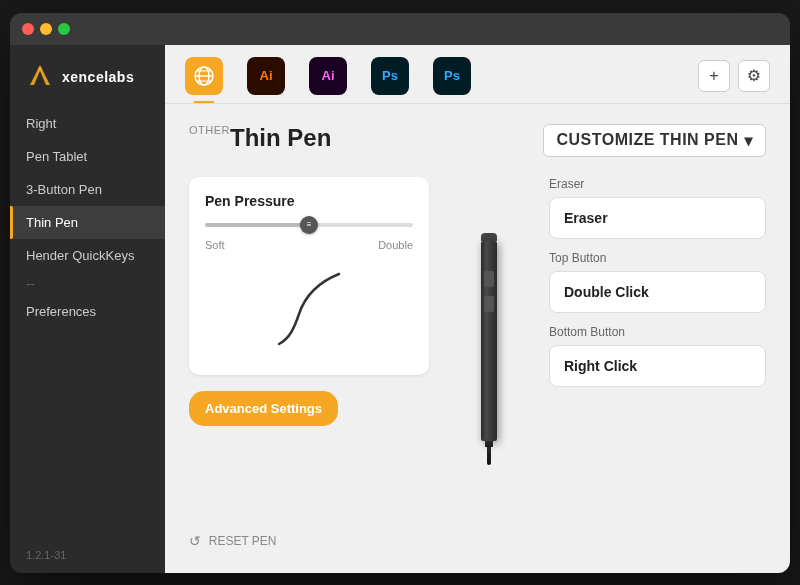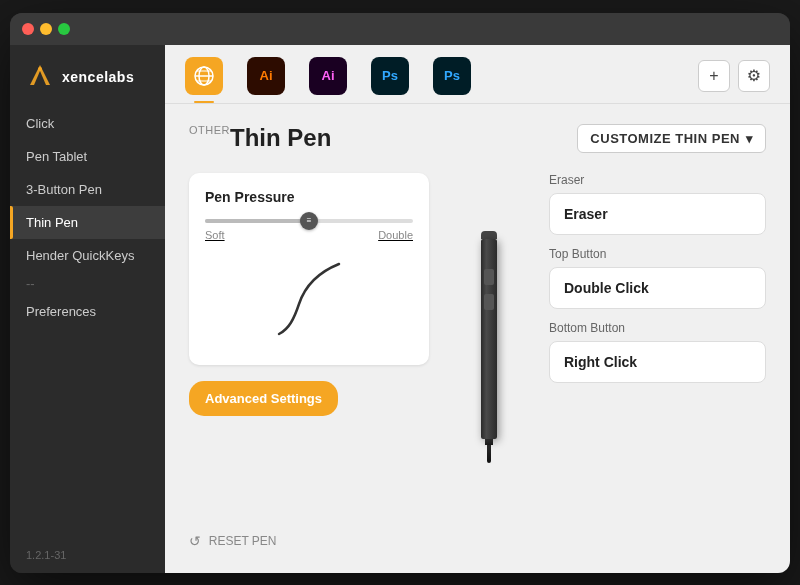--- a/index.html
+++ b/index.html
@@ -219,21 +219,21 @@
     }
     .customize-dropdown {
       display: flex;
       align-items: center;
       gap: 6px;
       border: 1px solid #ccc;
       border-radius: 6px;
       padding: 6px 12px;
       background: white;
       cursor: pointer;
-      font-size: 13px;
+      font-size: 16px;
       font-weight: 600;
       color: #333;
       letter-spacing: 0.5px;
     }
     .main-body {
       display: flex;
       gap: 30px;
       flex: 1;
     }
     .left-panel {
@@ -287,22 +287,21 @@
       justify-content: center;
     }
     .pressure-thumb::before {
       content: '≡';
       color: white;
       font-size: 8px;
     }
     .pressure-labels {
       display: flex;
       justify-content: space-between;
-      margin-top: 6px;
-      text-decoration: underline;
+      margin-top: 12px;
     }
     .pressure-label {
       font-size: 11px;
       color: #888;
     }
     .pen-curve {
       display: flex;
       align-items: center;
       justify-content: center;
       height: 100px;
@@ -388,21 +387,21 @@
     <div class="sidebar">
       <div class="sidebar-logo">
         <svg class="logo-icon" viewBox="0 0 28 28" fill="none">
           <polygon points="14,2 4,22 24,22" fill="#f5a623" opacity="0.9"></polygon>
           <polygon points="14,8 8,22 20,22" fill="#2b2b2b"></polygon>
           <circle cx="14" cy="6" r="2" fill="#f5a623"></circle>
         </svg>
         <span class="logo-text">xencelabs</span>
       </div>
       <div class="sidebar-nav">
-        <div class="sidebar-item">Click</div>
+        <div class="sidebar-item">Right</div>
         <div class="sidebar-item">Pen Tablet</div>
         <div class="sidebar-item">3-Button Pen</div>
         <div class="sidebar-item active">Thin Pen</div>
         <div class="sidebar-item">Hender QuickKeys</div>
         <div class="sidebar-item separator">--</div>
         <div class="sidebar-item">Preferences</div>
       </div>
       <div class="sidebar-version">1.2.1-31</div>
     </div>
 

